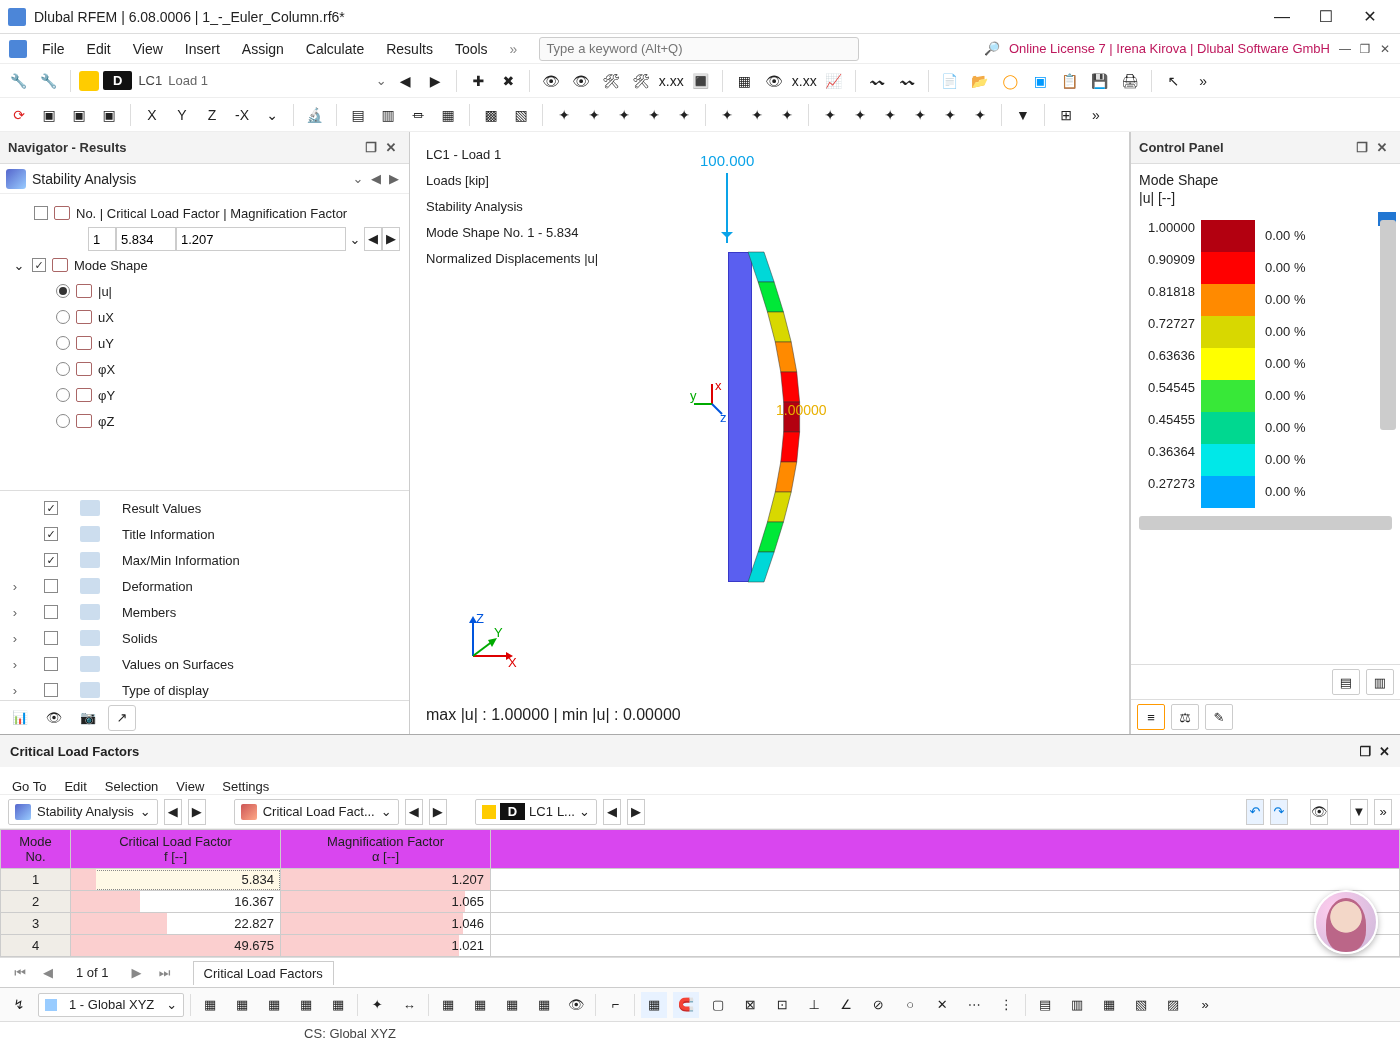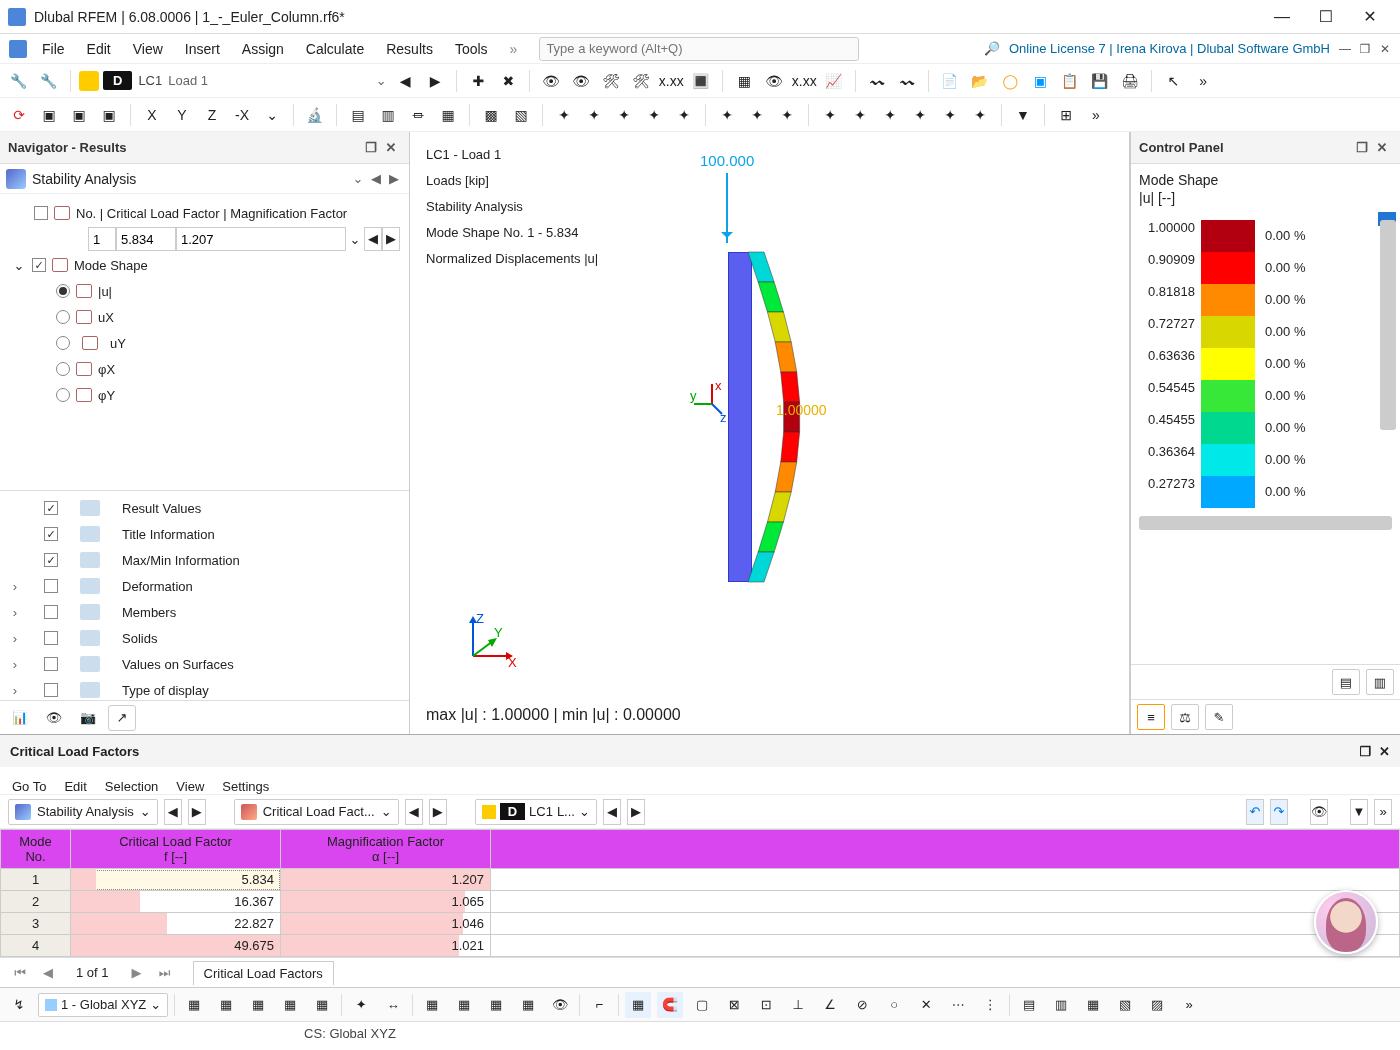--- a/index.html
+++ b/index.html
@@ -7,21 +7,21 @@
 .titlebar { height: 34px; display: flex; align-items: center; padding: 0 8px; border-bottom: 1px solid #ddd; }
 .titlebar .logo { width: 18px; height: 18px; background: #4c86d8; margin-right: 8px; border-radius: 2px; }
 .titlebar .title { flex: 1; font-size: 14px; }
 .titlebar .winbtn { width: 44px; height: 30px; display: flex; align-items: center; justify-content: center; font-size: 16px; }
 .menubar { height: 30px; display: flex; align-items: center; padding: 0 6px; gap: 2px; border-bottom: 1px solid #eee; }
 .menubar .mitem { padding: 4px 10px; font-size: 14px; }
 .menubar .mitem.logo { width:24px; padding:0; display:flex; align-items:center; justify-content:center;}
 .menubar .searchbox { flex: 0 0 320px; margin-left: 10px; }
 .menubar .searchbox input { width: 100%; height: 24px; border: 1px solid #ccc; border-radius: 3px; padding: 0 6px; color: #888; background:#fafafa;}
 .menubar .spacer { flex: 1; }
-.menubar .license { color: #0369a1; font-size: 13px; padding-right: 4px; }
+.menubar .license { color: #be185d; font-size: 13px; padding-right: 4px; }
 .menubar .smallbtn { width: 18px; text-align: center; font-size: 12px; color:#555;}
 .toolbar { height: 34px; display: flex; align-items: center; padding: 0 6px; gap: 4px; border-bottom: 1px solid #eee; }
 .toolbar .tbtn { width: 26px; height: 26px; display: flex; align-items: center; justify-content: center; border-radius: 3px; font-size: 14px; }
 .toolbar .sep { width: 1px; height: 22px; background: #ddd; margin: 0 4px; }
 .toolbar .lcbox { display:flex; align-items:center; gap:6px; }
 .toolbar .lcbadge { background:#111; color:#fff; padding:2px 10px; font-weight:bold; border-radius:2px;}
 .toolbar .lcname { color:#444; }
 .toolbar .lctext { color:#666; width:200px; }
 .toolbar .dd { width:14px; text-align:center; color:#666;}
 .maingrid { display: grid; grid-template-columns: 410px 1fr 270px; grid-template-rows: 1fr; height: 602px; }
@@ -90,21 +90,21 @@
 .clf-table td.idx{background:#f0ede7; text-align:center; width:70px;}
 .clf-table td .fill{position:absolute; left:0; top:0; bottom:0; background:#fbcfcf; z-index:0;}
 .clf-table td .num{position:relative; z-index:1;}
 .clf-table td.sel{background:#fff9e6; outline:1px dotted #888; outline-offset:-2px;}
 .clf-pager{height:30px; display:flex; align-items:center; gap:8px; padding:0 10px; border-top:1px solid #ddd; font-size:14px;}
 .clf-pager .pg{width:20px;text-align:center;color:#888;}
 .clf-pager .tab{border:1px solid #ccc; border-bottom:none; padding:4px 10px; background:#fff; margin-left:10px;}
 .statusbar{height:34px; border-top:1px solid #ccc; display:flex; align-items:center; gap:6px; padding:0 6px; background:#fafafa;}
 .statusbar .b{width:26px;height:26px; display:flex;align-items:center;justify-content:center;}
 .statusbar .sep{width:1px;height:22px;background:#ddd;}
-.statusbar .dd{display:flex;align-items:center;gap:4px; border:1px solid #ccc;height:24px;padding:0 6px;border-radius:2px; background:#fff;}
+.statusbar .dd{display:flex;align-items:center;gap:12px; border:1px solid #ccc;height:24px;padding:0 6px;border-radius:2px; background:#fff;}
 .statusbar2{height:24px; border-top:1px solid #ddd; display:flex; align-items:center; font-size:13px; color:#444;}
 .statusbar2 .cell{flex:1; text-align:center;}
 .avatar{position:absolute; right:22px; bottom:96px; width:64px;height:64px;border-radius:50%; background:radial-gradient(circle at 30% 30%, #fce, #c9b8d8); border:2px solid #fff; box-shadow:0 2px 6px rgba(0,0,0,.3); overflow:hidden;}
 .avatar::after{content:""; position:absolute; inset:6px 10px 0 10px; background:radial-gradient(circle at 50% 35%, #f3d7c8 38%, transparent 40%), linear-gradient(#b68, #b68); border-radius:50% 50% 40% 40%;}
 svg{overflow:visible;}
 </style>
 </head>
 <body>
 
 <div class="titlebar">
@@ -268,34 +268,39 @@
           <div class="tree-row" style="padding-left: 52px;">
             <span class="rad on"></span>
             <span class="ic"></span>
             <span>|u|</span>
           </div>
           <div class="tree-row" style="padding-left: 52px;">
             <span class="rad "></span>
             <span class="ic"></span>
             <span>uX</span>
           </div>
-          <div class="tree-row" style="padding-left: 52px; gap: 12px;">
+          <div class="tree-row" style="padding-left: 52px;">
             <span class="rad "></span>
             <span class="ic"></span>
             <span>uY</span>
           </div>
           <div class="tree-row" style="padding-left: 52px;">
             <span class="rad "></span>
             <span class="ic"></span>
             <span>φX</span>
           </div>
           <div class="tree-row" style="padding-left: 52px;">
             <span class="rad "></span>
             <span class="ic"></span>
             <span>φY</span>
+          </div>
+          <div class="tree-row" style="padding-left: 52px;">
+            <span class="rad "></span>
+            <span class="ic"></span>
+            <span>φZ</span>
           </div>
         </div>
     </div>
     <div class="nav-checks" id="nav-checks">
         <div class="crow">
           <span class="exp"></span>
           <span class="chk on"></span>
           <span class="ci"></span>
           <span>Result Values</span>
         </div>

